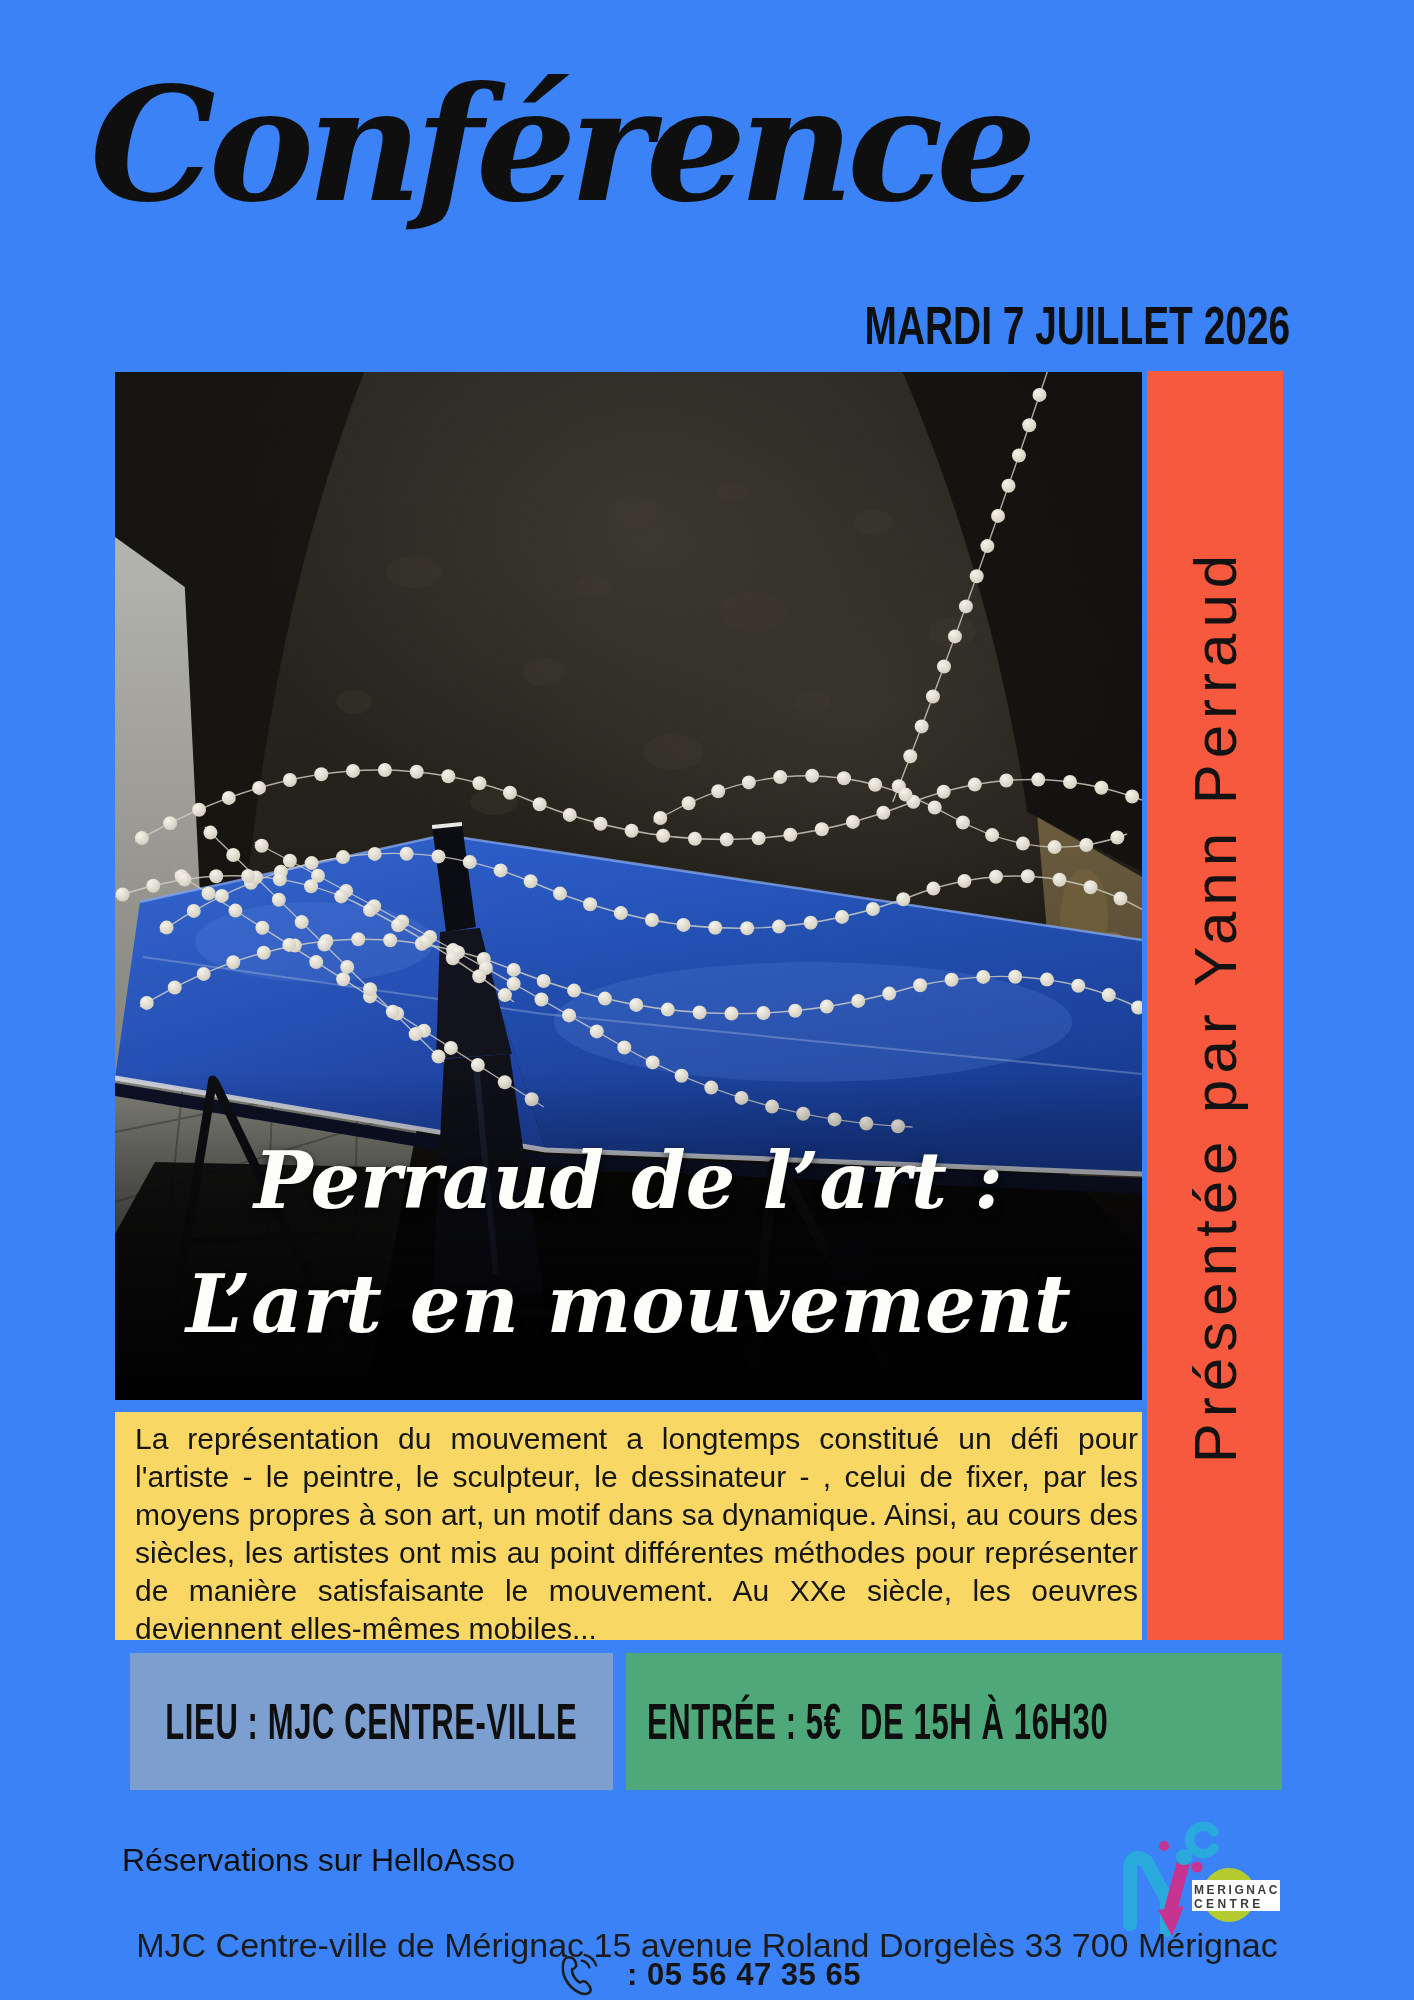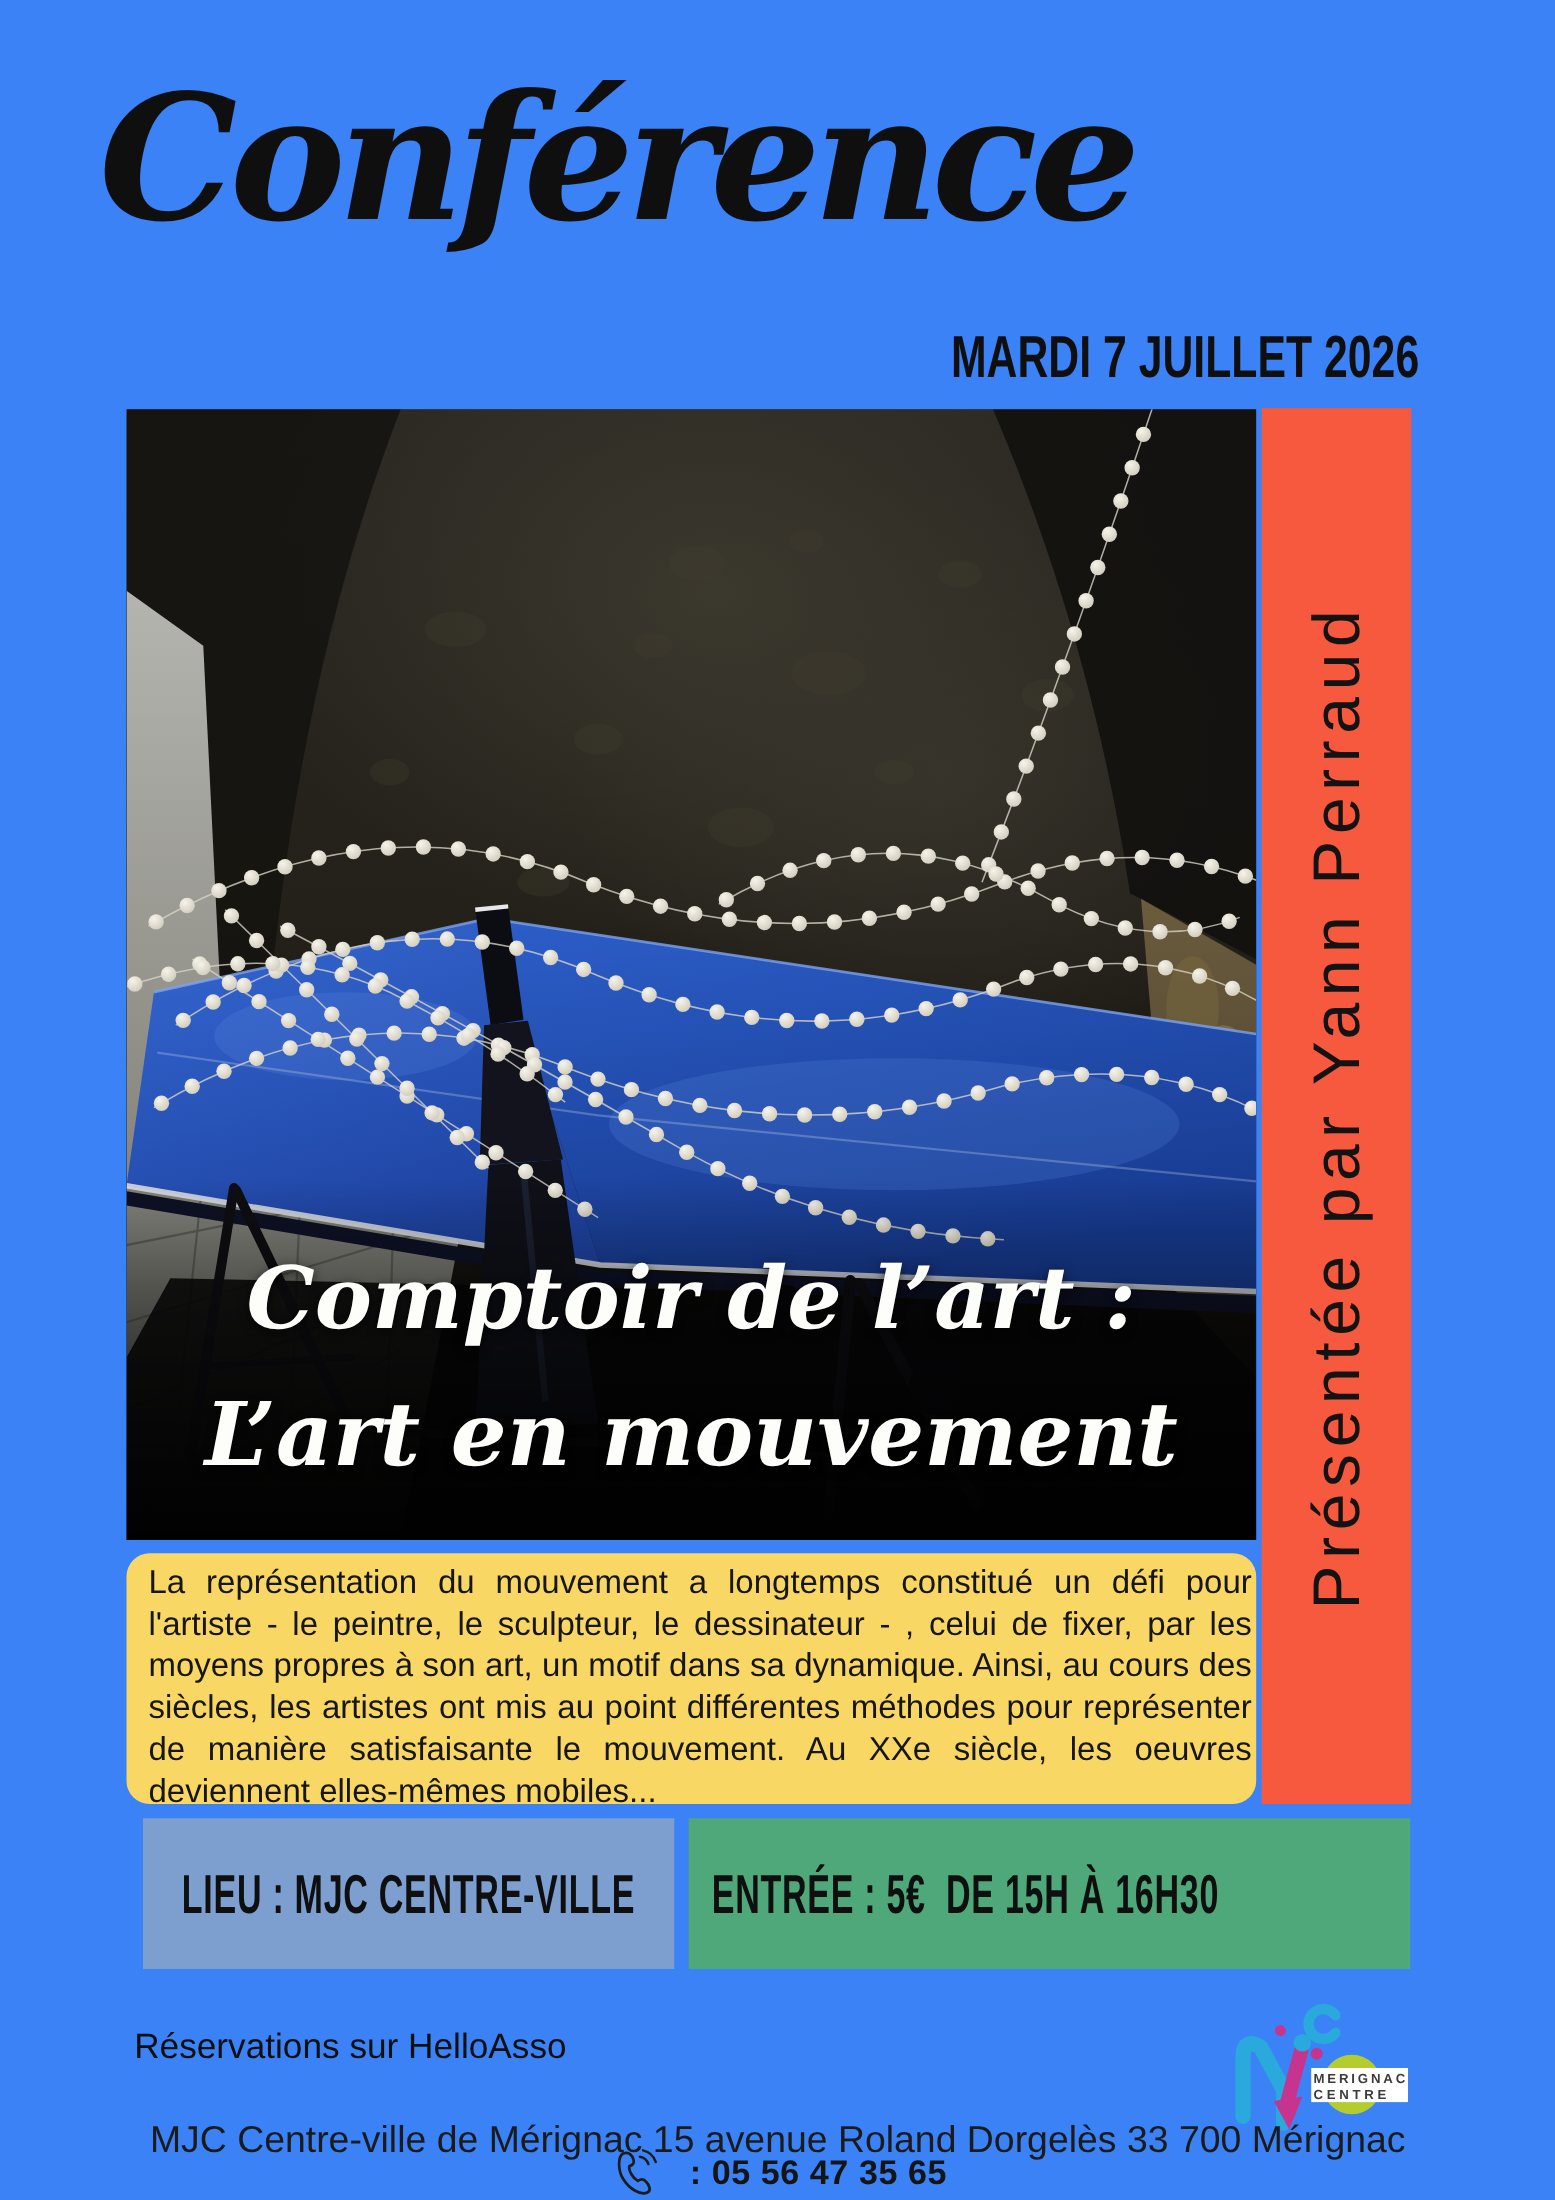--- a/index.html
+++ b/index.html
@@ -30,21 +30,21 @@
   
   .speaker-bar{position:absolute;left:1147px;top:371px;width:136px;height:1269px;
                background:var(--accent_orange,#F7593E);}
   .speaker-bar .vtext{position:absolute;left:50%;top:50%;white-space:nowrap;
                transform:translate(-50%,-50%) rotate(-90deg);
                font-size:60px;letter-spacing:6px;color:#131313;font-weight:400;}
 
   
   .desc{position:absolute;left:115px;top:1412px;width:1027px;height:228px;
         background:var(--accent_yellow,#F8D765);box-sizing:border-box;
-        padding:8px 4px 0 20px;overflow:hidden;border-radius:21px;}
+        padding:8px 4px 0 20px;overflow:hidden;}
   .desc p{margin:0;font-size:30px;line-height:38px;text-align:justify;color:#161616;}
 
   
   .loc{position:absolute;left:130px;top:1653px;width:483px;height:137px;
        background:var(--accent_blue,#7C9FD0);display:flex;align-items:center;justify-content:center;}
   .loc .cond{font-size:50px;transform:scaleX(0.62);transform-origin:50% 50%;letter-spacing:1px;}
   .entry{position:absolute;left:626px;top:1653px;width:656px;height:137px;
        background:var(--accent_green,#4FA87A);display:flex;align-items:center;justify-content:flex-start;
        padding-left:21px;box-sizing:border-box;}
   .entry .cond{font-size:50px;transform:scaleX(0.62);transform-origin:0 50%;letter-spacing:1px;white-space:pre;}
@@ -369,21 +369,21 @@
           <circle cx="311.7" cy="569.3" r="7" fill="url(#ballG)"></circle>
           <circle cx="338.8" cy="586.3" r="7" fill="url(#ballG)"></circle>
           <circle cx="365.3" cy="604.2" r="7" fill="url(#ballG)"></circle>
           <circle cx="391.1" cy="623.1" r="7" fill="url(#ballG)"></circle>
         </g>
 
       <rect x="0" y="700" width="1030" height="328" fill="url(#fadeB)"></rect>
     </svg>
 
     <div class="overlay">
-      <div class="ol1">Comptoir de l’art :</div>
+      <div class="ol1">Perraud de l’art :</div>
       <div class="ol2">L’art en mouvement</div>
     </div>
   </div>
 
   <div class="speaker-bar">
     <span class="vtext">Présentée par Yann Perraud</span>
   </div>
 
   <div class="desc">
     <p>La représentation du mouvement a longtemps constitué un défi pour l'artiste - le peintre, le sculpteur, le dessinateur - , celui de fixer, par les moyens propres à son art, un motif dans sa dynamique. Ainsi, au cours des siècles, les artistes ont mis au point différentes méthodes pour représenter de manière satisfaisante le mouvement. Au XXe siècle, les oeuvres deviennent elles-mêmes mobiles...</p>

